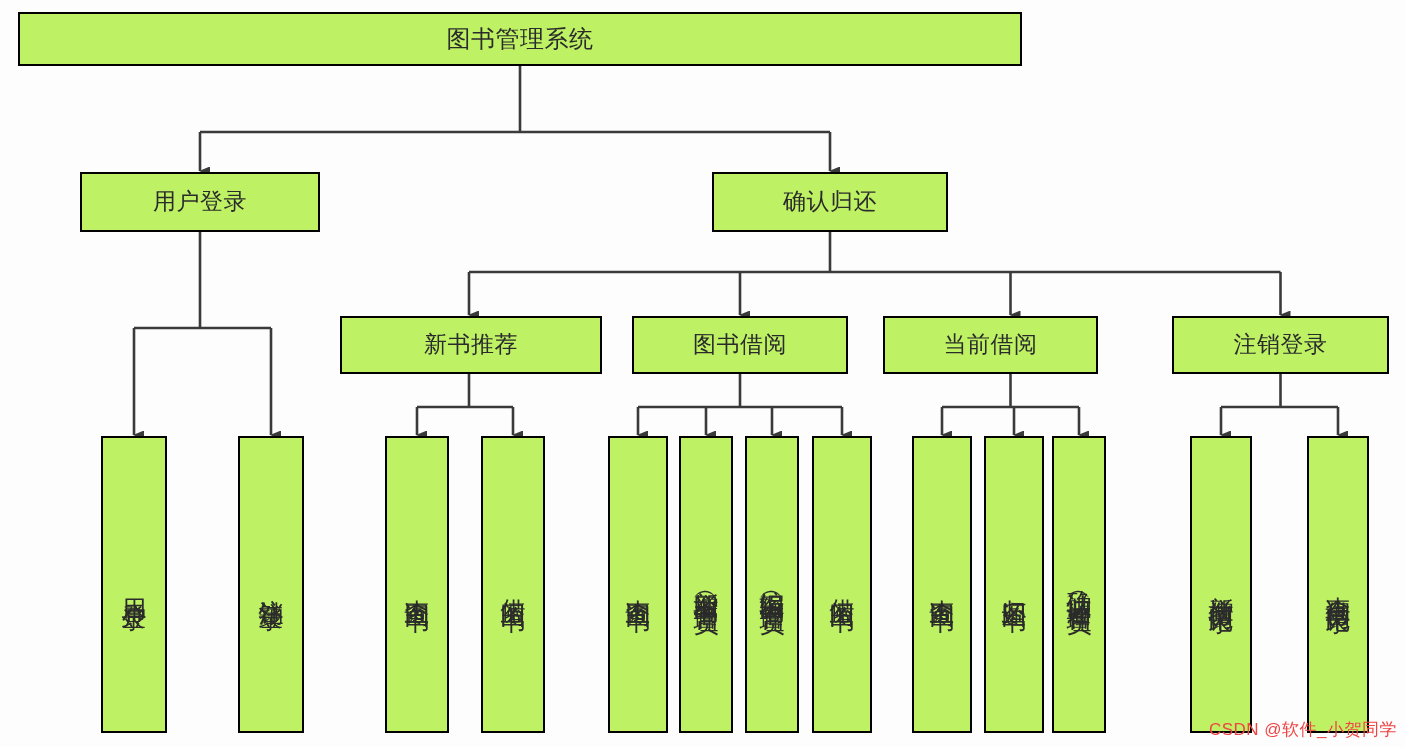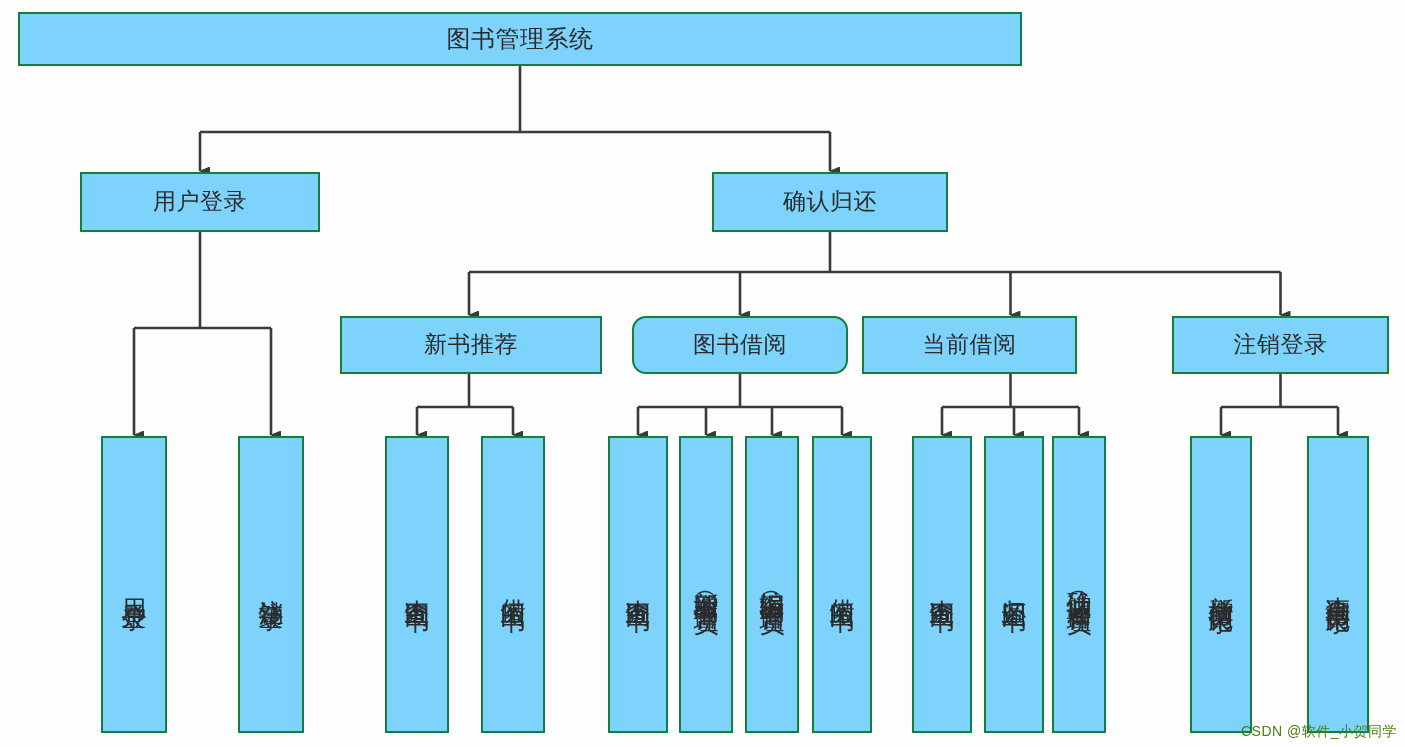--- a/index.html
+++ b/index.html
@@ -22,22 +22,22 @@
     position: absolute;
     left: 0;
     top: 0;
     width: 1405px;
     height: 747px;
     pointer-events: none;
   }
   .node {
     position: absolute;
     box-sizing: border-box;
-    background: #7dd3fc;
-    border: 2px solid #15803d;
+    background: #bef264;
+    border: 2px solid #000000;
     display: flex;
     align-items: center;
     justify-content: center;
     z-index: 2;
   }
   .node-label {
     color: #2b2b2b;
     text-align: center;
     line-height: 1.12;
     letter-spacing: 0.5px;
@@ -60,22 +60,22 @@
     text-orientation: upright;
     font-size: 25px;
     line-height: 1.0;
     letter-spacing: 3px;
     max-height: 268px;
   }
   #watermark {
     position: absolute;
     right: 8px;
     bottom: 6px;
-    font-size: 14px;
-    color: #4d7c0f;
+    font-size: 17px;
+    color: #ef4444;
     letter-spacing: 0.5px;
     z-index: 3;
     white-space: nowrap;
   }
 </style>
 </head>
 <body>
 
 <div id="diagram-canvas">
 
@@ -129,24 +129,24 @@
   <div class="node horiz" style="left: 80px; top: 172px; width: 240px; height: 60px;">
     <span class="node-label">用户登录</span>
   </div>
   <div class="node horiz" style="left: 712px; top: 172px; width: 236px; height: 60px;">
     <span class="node-label">确认归还</span>
   </div>
 
   <div class="node horiz" style="left: 340px; top: 316px; width: 262px; height: 58px;">
     <span class="node-label">新书推荐</span>
   </div>
-  <div class="node horiz" style="left: 632px; top: 316px; width: 216px; height: 58px; border-radius: 14px;">
+  <div class="node horiz" style="left: 632px; top: 316px; width: 216px; height: 58px;">
     <span class="node-label">图书借阅</span>
   </div>
-  <div class="node horiz" style="left: 862px; top: 316px; width: 215px; height: 58px;">
+  <div class="node horiz" style="left: 883px; top: 316px; width: 215px; height: 58px;">
     <span class="node-label">当前借阅</span>
   </div>
   <div class="node horiz" style="left: 1172px; top: 316px; width: 217px; height: 58px;">
     <span class="node-label">注销登录</span>
   </div>
 
   <div class="node vert" style="left: 101px; top: 436px; width: 66px; height: 297px;">
     <span class="node-label">用户登录</span>
   </div>
   <div class="node vert" style="left: 238px; top: 436px; width: 66px; height: 297px;">

